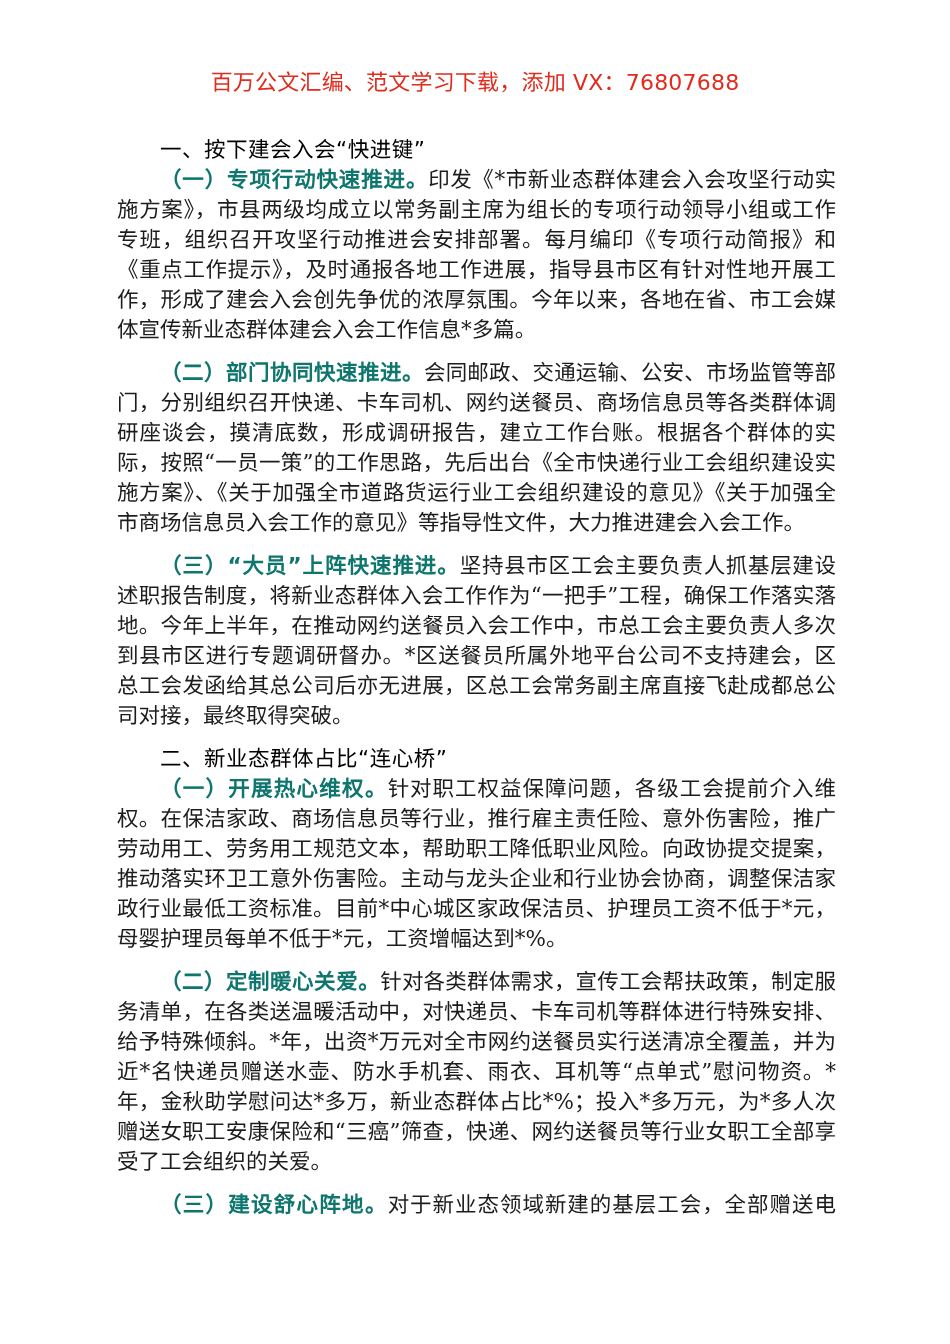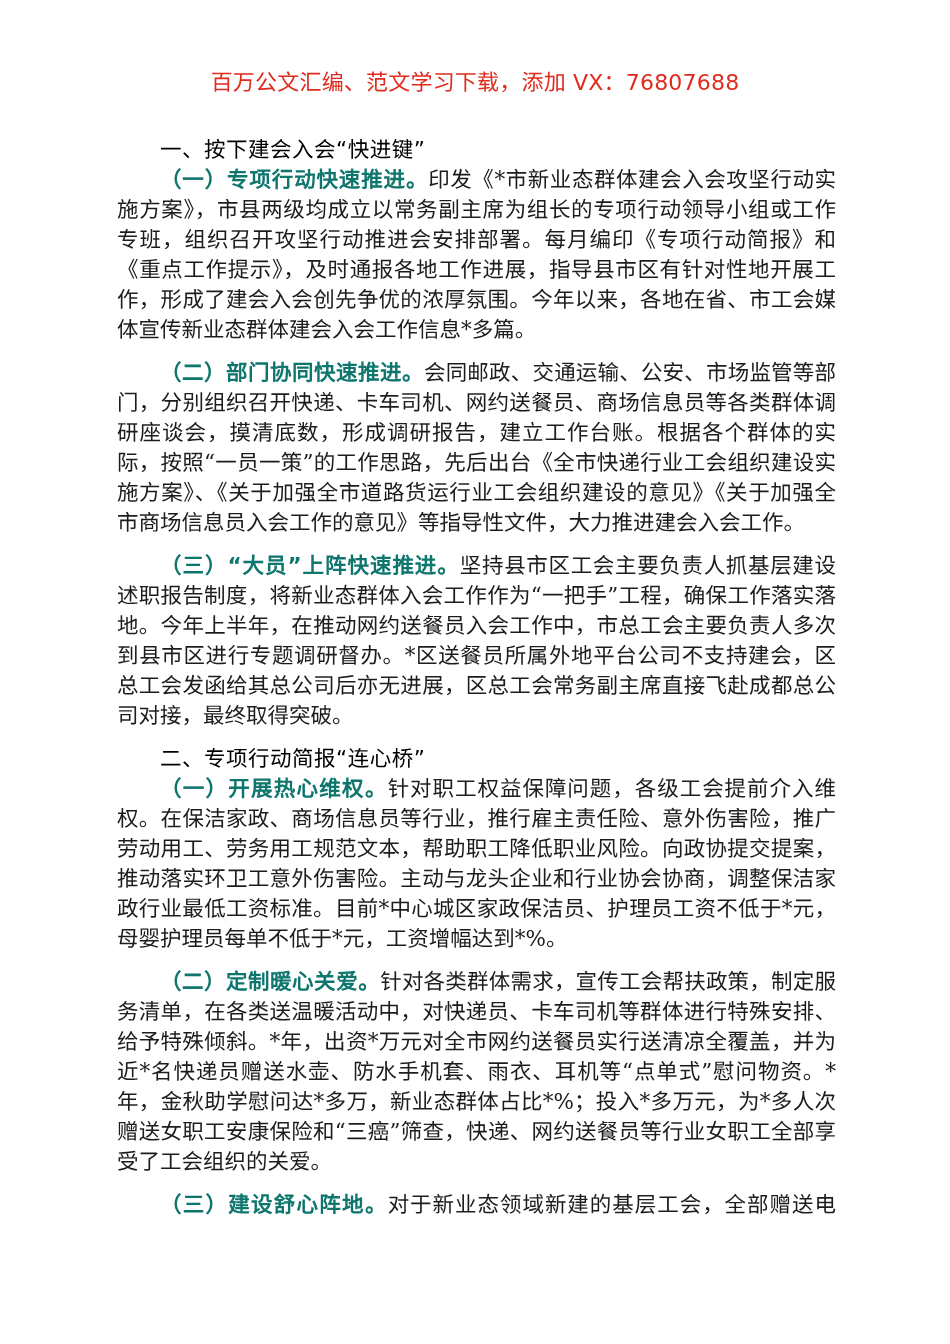--- a/index.html
+++ b/index.html
@@ -85,21 +85,21 @@
 
 
     <p class="section-heading spaced">一、按下建会入会“快进键”</p>
 
     <p class="para"><span class="lead">（一）专项行动快速推进。</span><span>印发《*市新业态群体建会入会攻坚行动实施方案》，市县两级均成立以常务副主席为组长的专项行动领导小组或工作专班，组织召开攻坚行动推进会安排部署。每月编印《专项行动简报》和《重点工作提示》，及时通报各地工作进展，指导县市区有针对性地开展工作，形成了建会入会创先争优的浓厚氛围。今年以来，各地在省、市工会媒体宣传新业态群体建会入会工作信息*多篇。</span></p>
 
     <p class="para"><span class="lead">（二）部门协同快速推进。</span><span>会同邮政、交通运输、公安、市场监管等部门，分别组织召开快递、卡车司机、网约送餐员、商场信息员等各类群体调研座谈会，摸清底数，形成调研报告，建立工作台账。根据各个群体的实际，按照“一员一策”的工作思路，先后出台《全市快递行业工会组织建设实施方案》、《关于加强全市道路货运行业工会组织建设的意见》《关于加强全市商场信息员入会工作的意见》等指导性文件，大力推进建会入会工作。</span></p>
 
     <p class="para"><span class="lead">（三）“大员”上阵快速推进。</span><span>坚持县市区工会主要负责人抓基层建设述职报告制度，将新业态群体入会工作作为“一把手”工程，确保工作落实落地。今年上半年，在推动网约送餐员入会工作中，市总工会主要负责人多次到县市区进行专题调研督办。*区送餐员所属外地平台公司不支持建会，区总工会发函给其总公司后亦无进展，区总工会常务副主席直接飞赴成都总公司对接，最终取得突破。</span></p>
 
-    <p class="section-heading spaced">二、专项行动简报“连心桥”</p>
+    <p class="section-heading spaced">二、新业态群体占比“连心桥”</p>
 
     <p class="para"><span class="lead">（一）开展热心维权。</span><span>针对职工权益保障问题，各级工会提前介入维权。在保洁家政、商场信息员等行业，推行雇主责任险、意外伤害险，推广劳动用工、劳务用工规范文本，帮助职工降低职业风险。向政协提交提案，推动落实环卫工意外伤害险。主动与龙头企业和行业协会协商，调整保洁家政行业最低工资标准。目前*中心城区家政保洁员、护理员工资不低于*元，母婴护理员每单不低于*元，工资增幅达到*%。</span></p>
 
     <p class="para"><span class="lead">（二）定制暖心关爱。</span><span>针对各类群体需求，宣传工会帮扶政策，制定服务清单，在各类送温暖活动中，对快递员、卡车司机等群体进行特殊安排、给予特殊倾斜。*年，出资*万元对全市网约送餐员实行送清凉全覆盖，并为近*名快递员赠送水壶、防水手机套、雨衣、耳机等“点单式”慰问物资。*年，金秋助学慰问达*多万，新业态群体占比*%；投入*多万元，为*多人次赠送女职工安康保险和“三癌”筛查，快递、网约送餐员等行业女职工全部享受了工会组织的关爱。</span></p>
 
     <p class="para"><span class="lead">（三）建设舒心阵地。</span><span>对于新业态领域新建的基层工会，全部赠送电脑、打印机、文件柜、办公桌、档案盒等办公用品。新建爱心驿站近*家，提供个性化物资配备，为快递员、网约送餐员配备有衣帽烘干机、电瓶车充电设备等设施。建设*多个“司机之家”，解决货车司机吃饭难、休息难的问题。开展职工</span></p>
 
   </div>
 </div>
 

